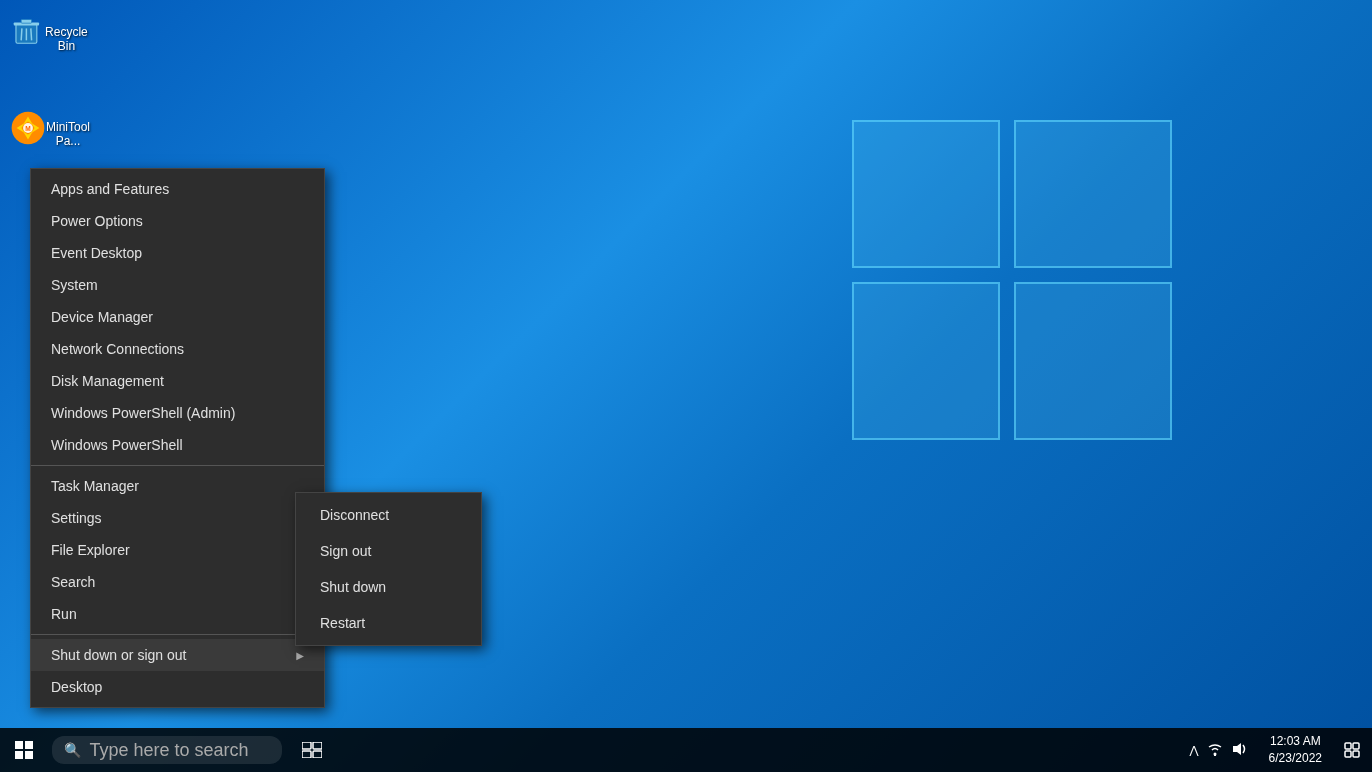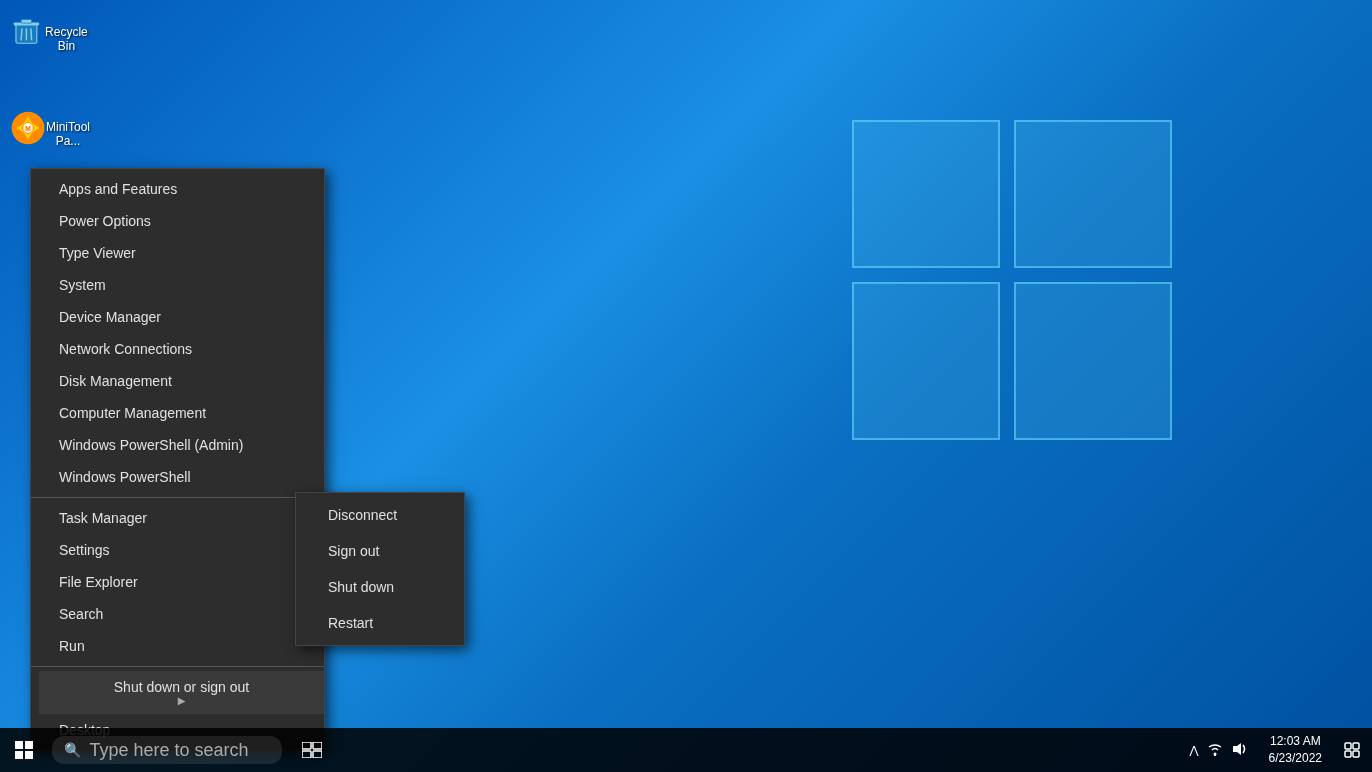--- a/index.html
+++ b/index.html
@@ -100,38 +100,37 @@
 
     .menu-item {
       padding: 8px 20px;
       color: #e0e0e0;
       font-size: 14px;
       cursor: pointer;
       display: flex;
       align-items: center;
       justify-content: space-between;
       white-space: nowrap;
-      margin-left: 8px;
     }
     .menu-separator {
       height: 1px;
       background: #555;
       margin: 4px 0;
     }
     .menu-item .chevron {
       font-size: 10px;
       color: #aaa;
     }
 
     
     .submenu {
       position: absolute;
       left: 295px;
       top: 492px;
-      width: 170px;
+      width: 187px;
       background: #2d2d2d;
       border: 1px solid #444;
       box-shadow: 4px 4px 12px rgba(0,0,0,0.6);
       z-index: 101;
       padding: 4px 0;
     }
 
     .submenu .menu-item {
       padding: 10px 24px;
       font-size: 14px;
@@ -278,38 +277,35 @@
   </div>
 
   <div class="context-menu">
     <div class="menu-item">
       <span>Apps and Features</span>
     </div>
     <div class="menu-item">
       <span>Power Options</span>
     </div>
     <div class="menu-item">
-      <span>Type Viewer</span>
+      <span>Event Desktop</span>
     </div>
     <div class="menu-item">
       <span>System</span>
     </div>
     <div class="menu-item">
       <span>Device Manager</span>
     </div>
     <div class="menu-item">
       <span>Network Connections</span>
     </div>
     <div class="menu-item">
       <span>Disk Management</span>
     </div>
     <div class="menu-item">
-      <span>Computer Management</span>
-    </div>
-    <div class="menu-item">
       <span>Windows PowerShell (Admin)</span>
     </div>
     <div class="menu-item">
       <span>Windows PowerShell</span>
     </div>
     <div class="menu-separator"></div>
     <div class="menu-item">
       <span>Task Manager</span>
     </div>
     <div class="menu-item">
@@ -318,21 +314,21 @@
     <div class="menu-item">
       <span>File Explorer</span>
     </div>
     <div class="menu-item">
       <span>Search</span>
     </div>
     <div class="menu-item">
       <span>Run</span>
     </div>
     <div class="menu-separator"></div>
-    <div class="menu-item" style="background:#3a3a3a;flex-direction:column;">
+    <div class="menu-item" style="background:#3a3a3a;">
       <span>Shut down or sign out</span>
       <span class="chevron">▶</span>
     </div>
     <div class="menu-item">
       <span>Desktop</span>
     </div>
   </div>
 
   <div class="submenu">
     <div class="menu-item">

